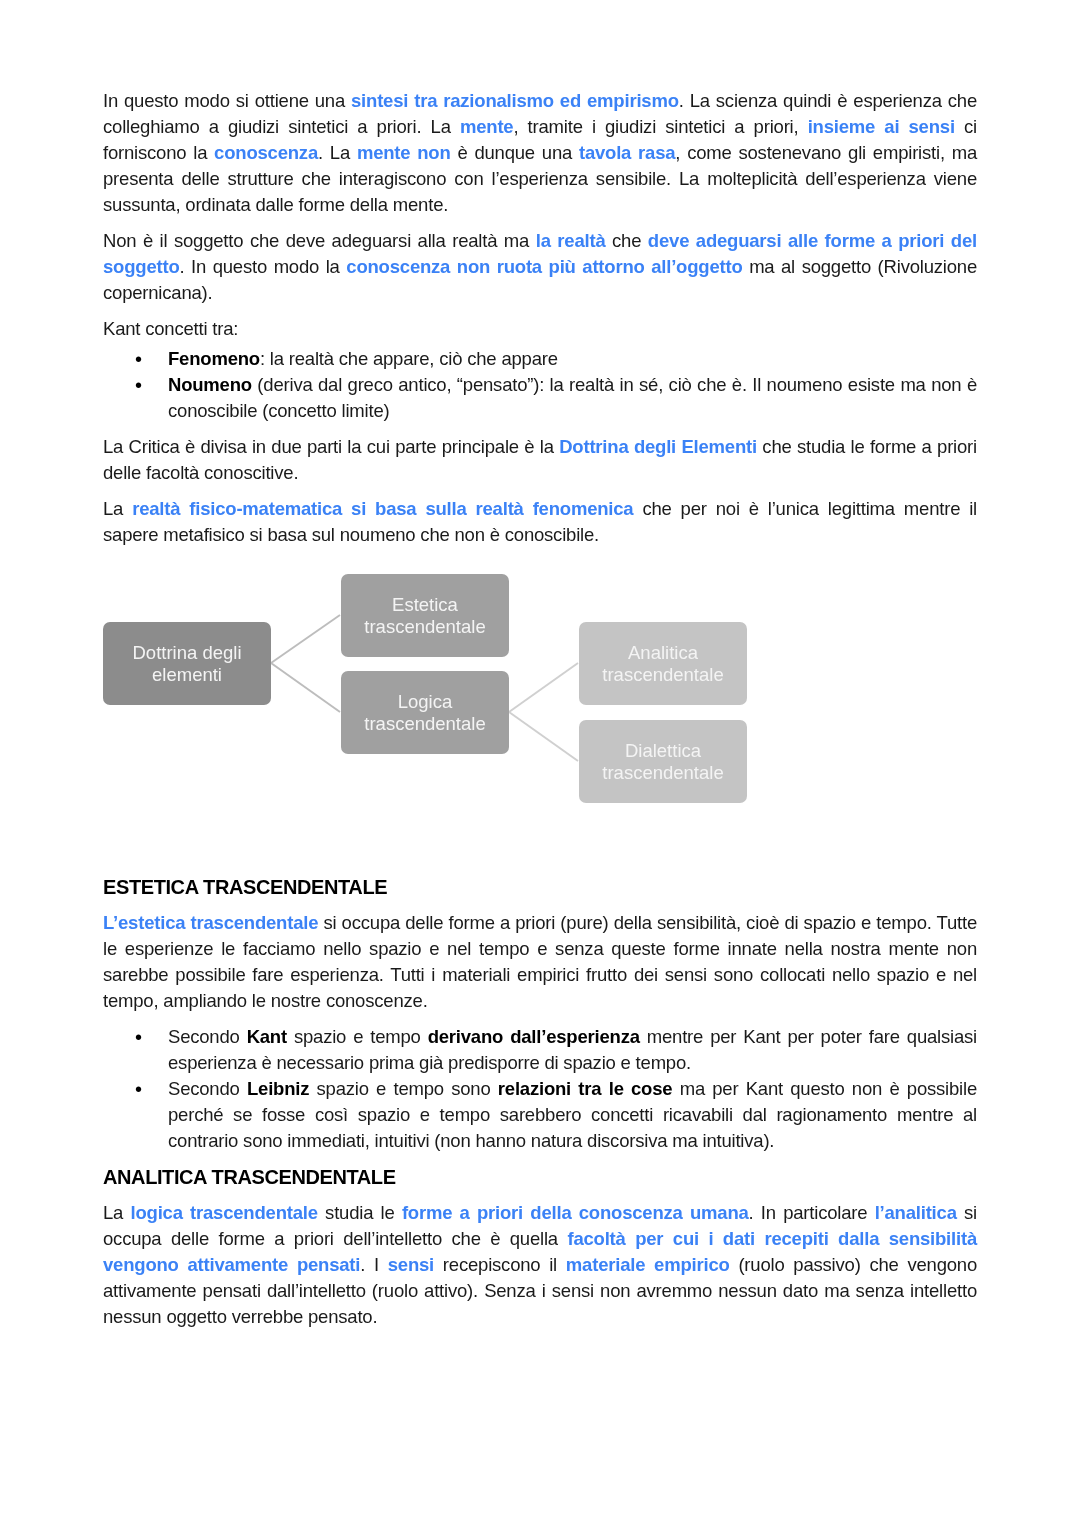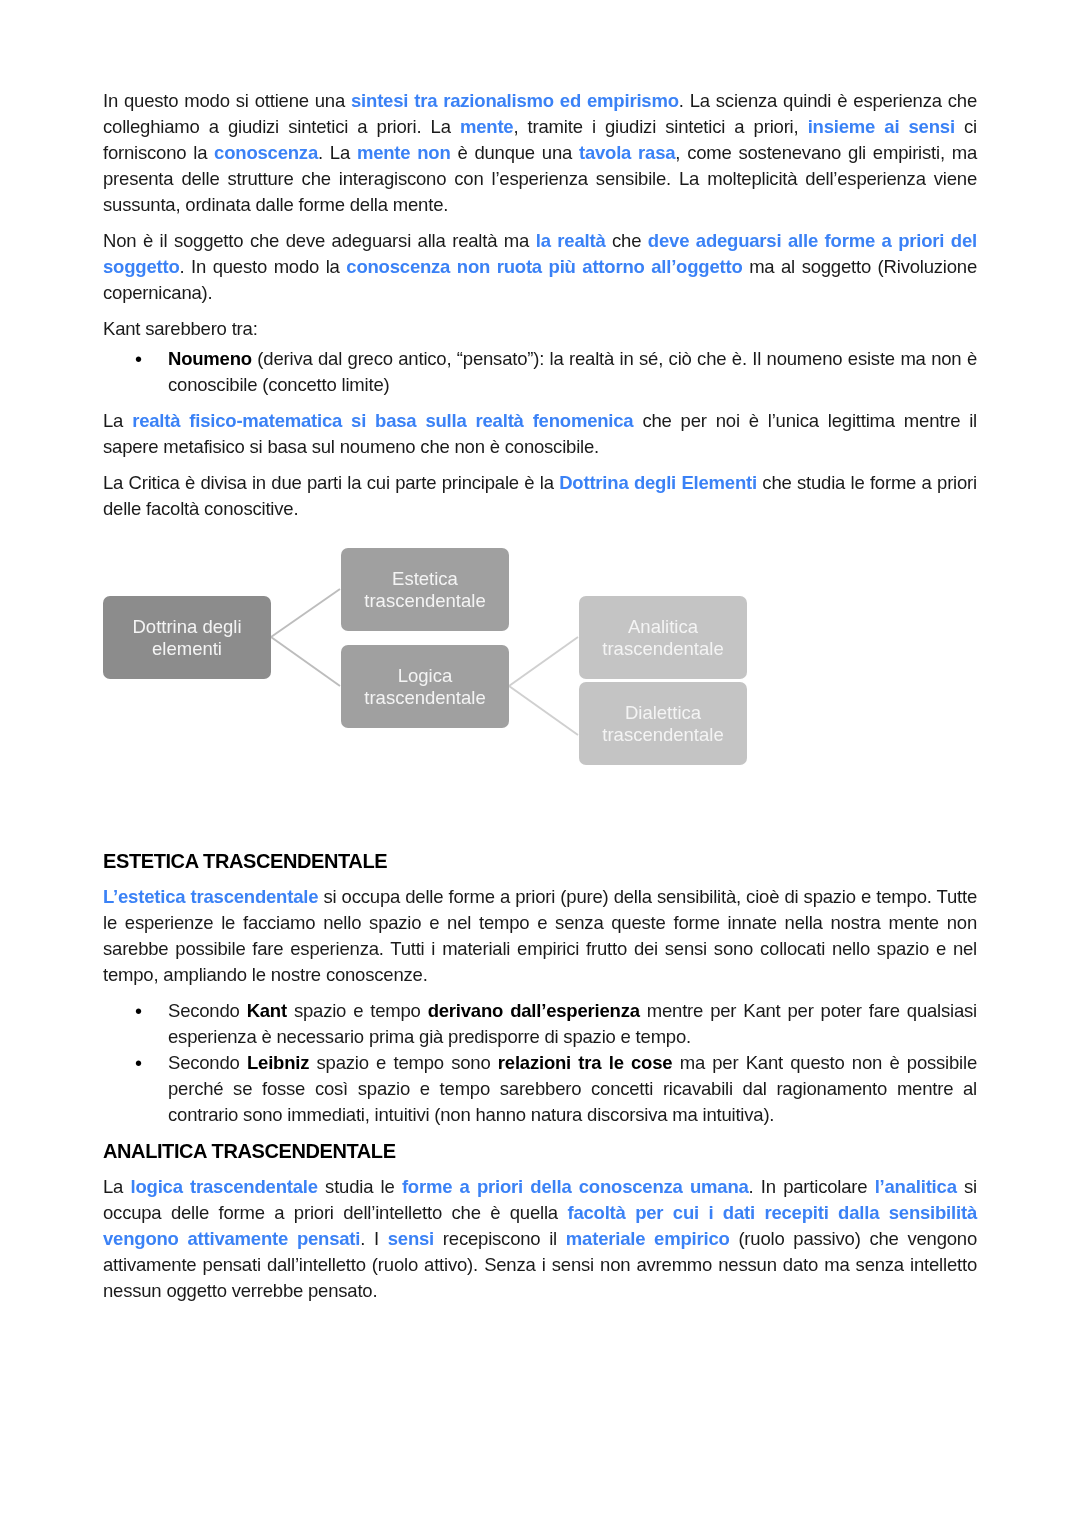--- a/index.html
+++ b/index.html
@@ -37,41 +37,42 @@
   .n-l2 { background: #c4c4c4; width: 168px; height: 83px; }
   svg.links { position: absolute; left: 0; top: 0; }
 </style>
 </head>
 <body>
 
 <div class="page">
 
   <p class="p"><span>In questo modo si ottiene una </span><b>sintesi tra razionalismo ed empirismo</b><span>. La scienza quindi è esperienza che colleghiamo a giudizi sintetici a priori. La </span><b>mente</b><span>, tramite i giudizi sintetici a priori, </span><b>insieme ai sensi</b><span> ci forniscono la </span><b>conoscenza</b><span>. La </span><b>mente non</b><span> è dunque una </span><b>tavola rasa</b><span>, come sostenevano gli empiristi, ma presenta delle strutture che interagiscono con l’esperienza sensibile. La molteplicità dell’esperienza viene sussunta, ordinata dalle forme della mente.</span></p>
   <p class="p"><span>Non è il soggetto che deve adeguarsi alla realtà ma </span><b>la realtà</b><span> che </span><b>deve adeguarsi alle forme a priori del soggetto</b><span>. In questo modo la </span><b>conoscenza non ruota più attorno all’oggetto</b><span> ma al soggetto (Rivoluzione copernicana).</span></p>
-  <p class="p" style="margin-bottom:4px"><span>Kant sarebbero tra:</span></p>
+  <p class="p" style="margin-bottom:4px"><span>Kant concetti tra:</span></p>
 
   <ul class="bullets">
+    <li><b>Fenomeno</b><span>: la realtà che appare, ciò che appare</span></li>
     <li><b>Noumeno</b><span> (deriva dal greco antico, “pensato”): la realtà in sé, ciò che è. Il noumeno esiste ma non è conoscibile (concetto limite)</span></li>
   </ul>
 
+  <p class="p"><span>La Critica è divisa in due parti la cui parte principale è la </span><b>Dottrina degli Elementi</b><span> che studia le forme a priori delle facoltà conoscitive.</span></p>
   <p class="p"><span>La </span><b>realtà fisico-matematica si basa sulla realtà fenomenica</b><span> che per noi è l’unica legittima mentre il sapere metafisico si basa sul noumeno che non è conoscibile.</span></p>
-  <p class="p"><span>La Critica è divisa in due parti la cui parte principale è la </span><b>Dottrina degli Elementi</b><span> che studia le forme a priori delle facoltà conoscitive.</span></p>
 
   <div class="diagram">
     <svg class="links" width="680" height="292">
       <line x1="171" y1="89" x2="240" y2="41" stroke="#bdbdbd" stroke-width="2"></line>
       <line x1="171" y1="89" x2="240" y2="138" stroke="#bdbdbd" stroke-width="2"></line>
       <line x1="409" y1="138" x2="478" y2="89" stroke="#d0d0d0" stroke-width="2"></line>
       <line x1="409" y1="138" x2="478" y2="187" stroke="#d0d0d0" stroke-width="2"></line>
     </svg>
     <div class="node n-root">Dottrina degli elementi</div>
     <div class="node n-l1" style="left:241px; top:0px;">Estetica trascendentale</div>
     <div class="node n-l1" style="left:241px; top:97px;">Logica trascendentale</div>
     <div class="node n-l2" style="left:479px; top:48px;">Analitica trascendentale</div>
-    <div class="node n-l2" style="left:479px; top:134px;">Dialettica trascendentale</div>
+    <div class="node n-l2" style="left:479px; top:146px;">Dialettica trascendentale</div>
   </div>
 
   <h2 class="sec">ESTETICA TRASCENDENTALE</h2>
   <p class="p"><b>L’estetica trascendentale</b><span> si occupa delle forme a priori (pure) della sensibilità, cioè di spazio e tempo. Tutte le esperienze le facciamo nello spazio e nel tempo e senza queste forme innate nella nostra mente non sarebbe possibile fare esperienza. Tutti i materiali empirici frutto dei sensi sono collocati nello spazio e nel tempo, ampliando le nostre conoscenze.</span></p>
 
   <ul class="bullets">
     <li><span>Secondo </span><b>Kant</b><span> spazio e tempo </span><b>derivano dall’esperienza</b><span> mentre per Kant per poter fare qualsiasi esperienza è necessario prima già predisporre di spazio e tempo.</span></li>
     <li><span>Secondo </span><b>Leibniz</b><span> spazio e tempo sono </span><b>relazioni tra le cose</b><span> ma per Kant questo non è possibile perché se fosse così spazio e tempo sarebbero concetti ricavabili dal ragionamento mentre al contrario sono immediati, intuitivi (non hanno natura discorsiva ma intuitiva).</span></li>
   </ul>
 

